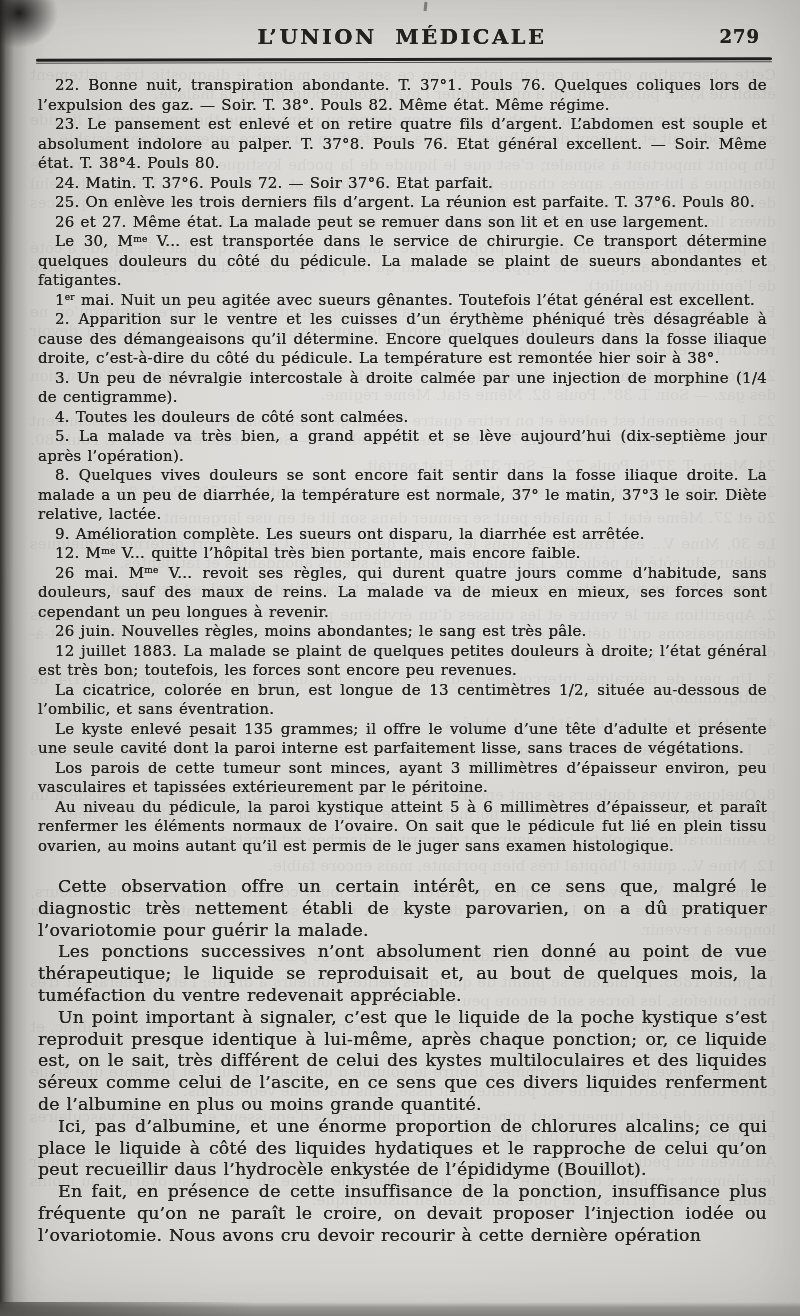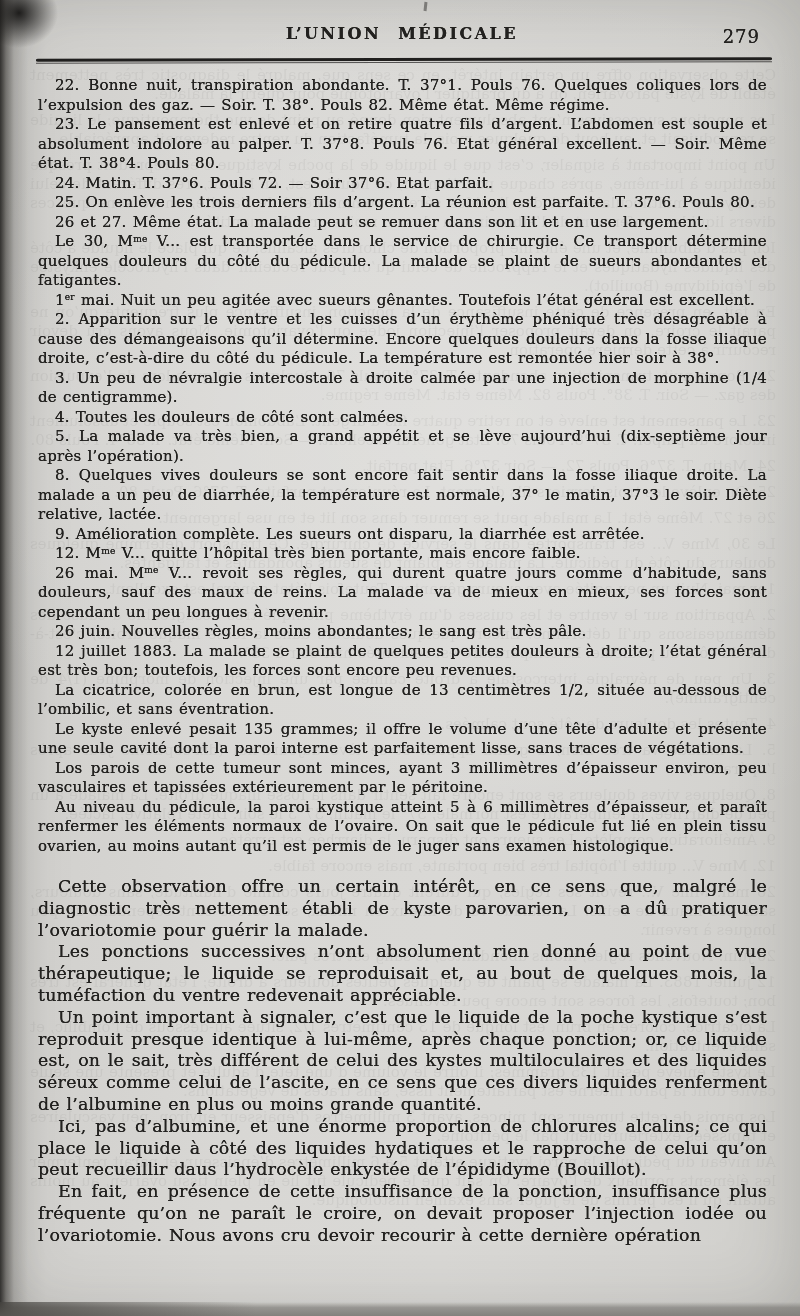--- a/index.html
+++ b/index.html
@@ -54,28 +54,28 @@
     pointer-events: none;
     user-select: none;
   }
   .ghost p { margin: 0 0 7px; font-size: 15px; line-height: 19px; }
 
   
   .header { position: absolute; top: 24px; left: 38px; right: 34px; height: 28px; z-index: 3; }
   .title {
     text-align: center;
     font-weight: bold;
-    font-size: 16px;
+    font-size: 21px;
     letter-spacing: 2.5px;
     word-spacing: 9px;
     text-shadow: 0 0 .5px currentColor;
   }
   .pageno {
     position: absolute; right: 6px; top: 2px;
-    font-weight: normal; font-size: 18px; letter-spacing: 1px;
+    font-weight: bold; font-size: 18px; letter-spacing: 1px;
     text-shadow: 0 0 .5px currentColor;
   }
 
   .rule { position: absolute; top: 58px; left: 36px; right: 28px; height: 7px; z-index: 3; transform: rotate(-.12deg); }
   .rule::before { content: ""; display: block; height: 3px; background: var(--rule, #201f1e); border-radius: 2px / 1px; }
   .rule::after  { content: ""; display: block; height: 1px; margin-top: 1px; background: rgba(32,31,30,.72); }
 
   
   .content { position: absolute; left: 38px; right: 33px; top: 76px; z-index: 2; text-align: justify; }
   .content p { text-shadow: 0 0 .5px currentColor; word-spacing: 1px; }

